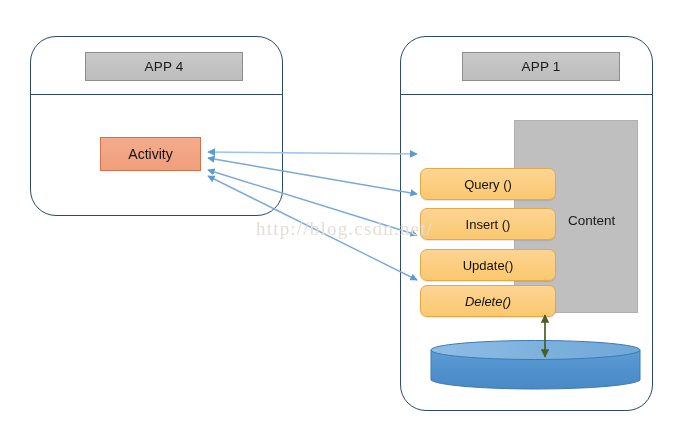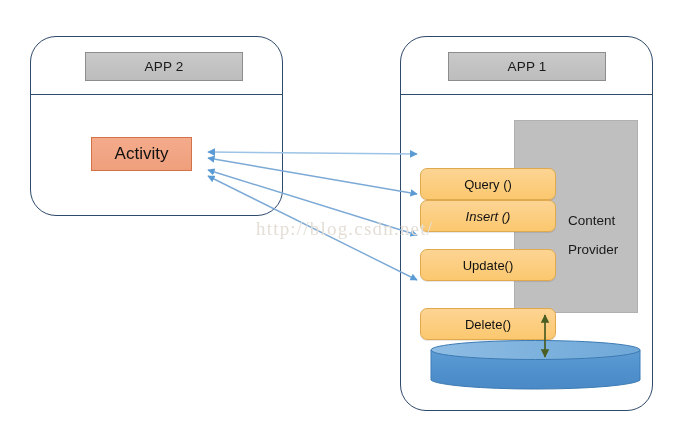--- a/index.html
+++ b/index.html
@@ -50,33 +50,33 @@
     border: 1px solid #8d8d8d;
     box-sizing: border-box;
     display: flex;
     align-items: center;
     justify-content: center;
     font-size: 13.5px;
     color: #1a1a1a;
     letter-spacing: 0.2px;
   }
   #app2-title { left: 85px;  top: 52px; width: 158px; height: 29px; }
-  #app1-title { left: 448px; top: 52px; width: 158px; height: 29px; }
+  #app1-title { left: 462px; top: 52px; width: 158px; height: 29px; }
 
   
   #activity-box {
     position: absolute;
-    left: 91px; top: 137px; width: 101px; height: 34px;
+    left: 100px; top: 137px; width: 101px; height: 34px;
     background: linear-gradient(to bottom, #f4ab8b, #ef9f7c);
     border: 1px solid #d2724a;
     box-sizing: border-box;
     display: flex;
     align-items: center;
     justify-content: center;
-    font-size: 17px;
+    font-size: 14px;
     color: #111111;
   }
 
   
   #content-provider-panel {
     position: absolute;
     left: 514px; top: 120px; width: 124px; height: 193px;
     background: #bfbfbf;
     border: 1px solid #b0b0b0;
     box-sizing: border-box;
@@ -104,23 +104,23 @@
     box-sizing: border-box;
     display: flex;
     align-items: center;
     justify-content: center;
     font-size: 13px;
     color: #111111;
     box-shadow: 0 1px 1px rgba(0,0,0,0.10);
     margin-top: 28px;
   }
   #method-query  { top: 140px; }
-  #method-insert { top: 172px; font-style: italic; }
+  #method-insert { top: 180px; }
   #method-update { top: 221px; }
-  #method-delete { top: 280px; }
+  #method-delete { top: 257px; font-style: italic; }
 
   
   #db-cylinder {
     position: absolute;
     left: 430px; top: 340px; width: 211px; height: 50px;
   }
   #db-label {
     position: absolute;
     left: 430px; top: 356px; width: 211px;
     text-align: center;
@@ -140,32 +140,31 @@
     white-space: nowrap;
   }
 </style>
 </head>
 <body>
 
 <div id="canvas">
 
   <div class="app-frame" id="app2-frame"></div>
   <div class="frame-divider" id="app2-divider"></div>
-  <div class="title-plate" id="app2-title">APP 2</div>
+  <div class="title-plate" id="app2-title">APP 4</div>
 
   <div id="activity-box">Activity</div>
 
   <div class="app-frame" id="app1-frame"></div>
   <div class="frame-divider" id="app1-divider"></div>
   <div class="title-plate" id="app1-title">APP 1</div>
 
   <div id="content-provider-panel"></div>
   <div id="content-provider-label">
     <span>Content</span>
-    <span>Provider</span>
   </div>
 
   <div class="method-box" id="method-query">Query ()</div>
   <div class="method-box" id="method-insert">Insert ()</div>
   <div class="method-box" id="method-update">Update()</div>
   <div class="method-box" id="method-delete">Delete()</div>
 
   <svg id="db-cylinder" viewBox="0 0 211 50">
     <defs>
       <linearGradient id="dbBody" x1="0" y1="0" x2="0" y2="1">

